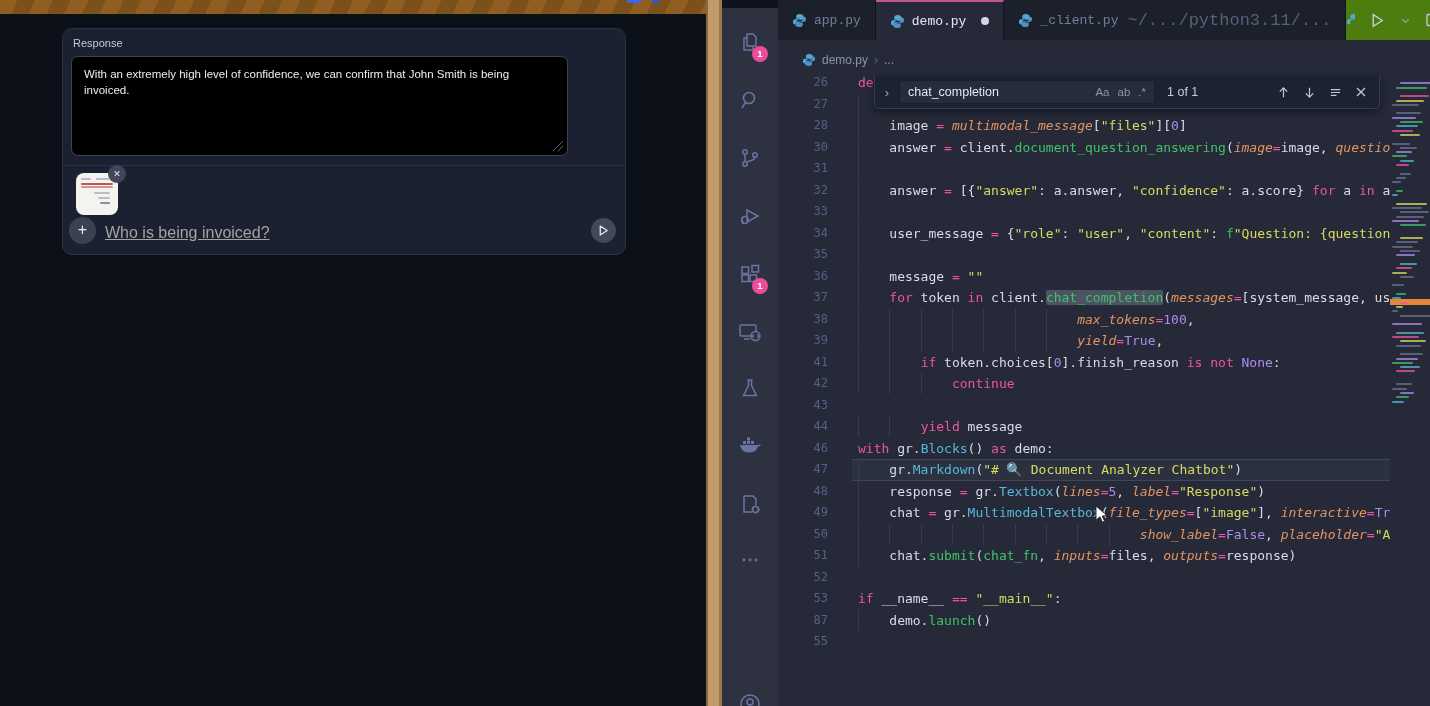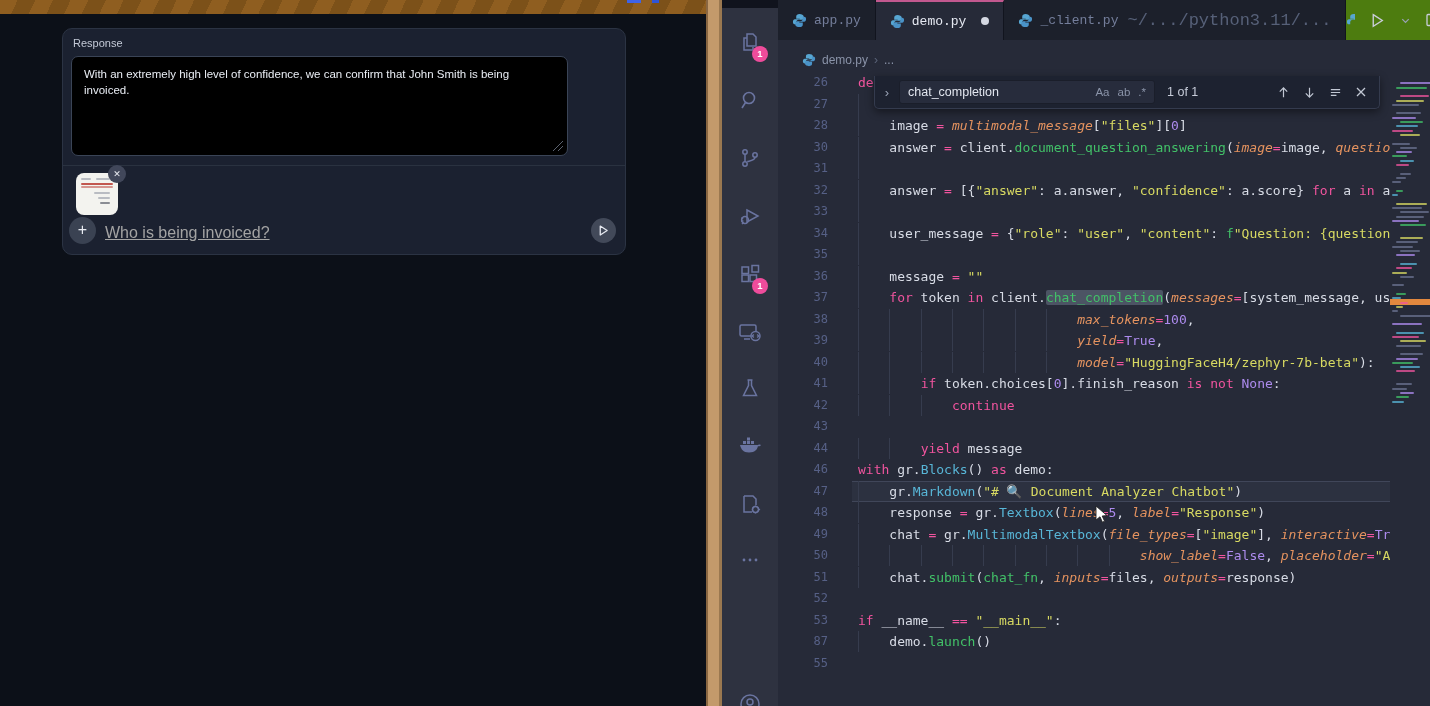--- a/index.html
+++ b/index.html
@@ -324,24 +324,20 @@
           <div class="gutter-num">37</div>
           <pre class="codeline"><span class="ig">    </span><span class="k">for</span><span class="t"> token </span><span class="k">in</span><span class="t"> client.</span><span class="m">chat_completion</span><span class="t">(</span><span class="p">messages</span><span class="k">=</span><span class="t">[system_message, user_message],</span></pre>
         </div>
         <div class="row">
           <div class="gutter-num">38</div>
           <pre class="codeline"><span class="ig">    </span><span class="ig">    </span><span class="ig">    </span><span class="ig">    </span><span class="ig">    </span><span class="ig">    </span><span class="ig">    </span><span class="p">max_tokens</span><span class="k">=</span><span class="n">100</span><span class="t">,</span></pre>
         </div>
         <div class="row">
           <div class="gutter-num">39</div>
           <pre class="codeline"><span class="ig">    </span><span class="ig">    </span><span class="ig">    </span><span class="ig">    </span><span class="ig">    </span><span class="ig">    </span><span class="ig">    </span><span class="p">yield</span><span class="k">=</span><span class="n">True</span><span class="t">,</span></pre>
-        </div>
-        <div class="row">
-          <div class="gutter-num">40</div>
-          <pre class="codeline"><span class="ig">    </span><span class="ig">    </span><span class="ig">    </span><span class="ig">    </span><span class="ig">    </span><span class="ig">    </span><span class="ig">    </span><span class="p">model</span><span class="k">=</span><span class="s">"HuggingFaceH4/zephyr-7b-beta"</span><span class="t">):</span></pre>
         </div>
         <div class="row">
           <div class="gutter-num">41</div>
           <pre class="codeline"><span class="ig">    </span><span class="ig">    </span><span class="k">if</span><span class="t"> token.choices[</span><span class="n">0</span><span class="t">].finish_reason </span><span class="k">is</span><span class="t"> </span><span class="k">not</span><span class="t"> </span><span class="n">None</span><span class="t">:</span></pre>
         </div>
         <div class="row">
           <div class="gutter-num">42</div>
           <pre class="codeline"><span class="ig">    </span><span class="ig">    </span><span class="ig">    </span><span class="k">continue</span></pre>
         </div>
         <div class="row">

